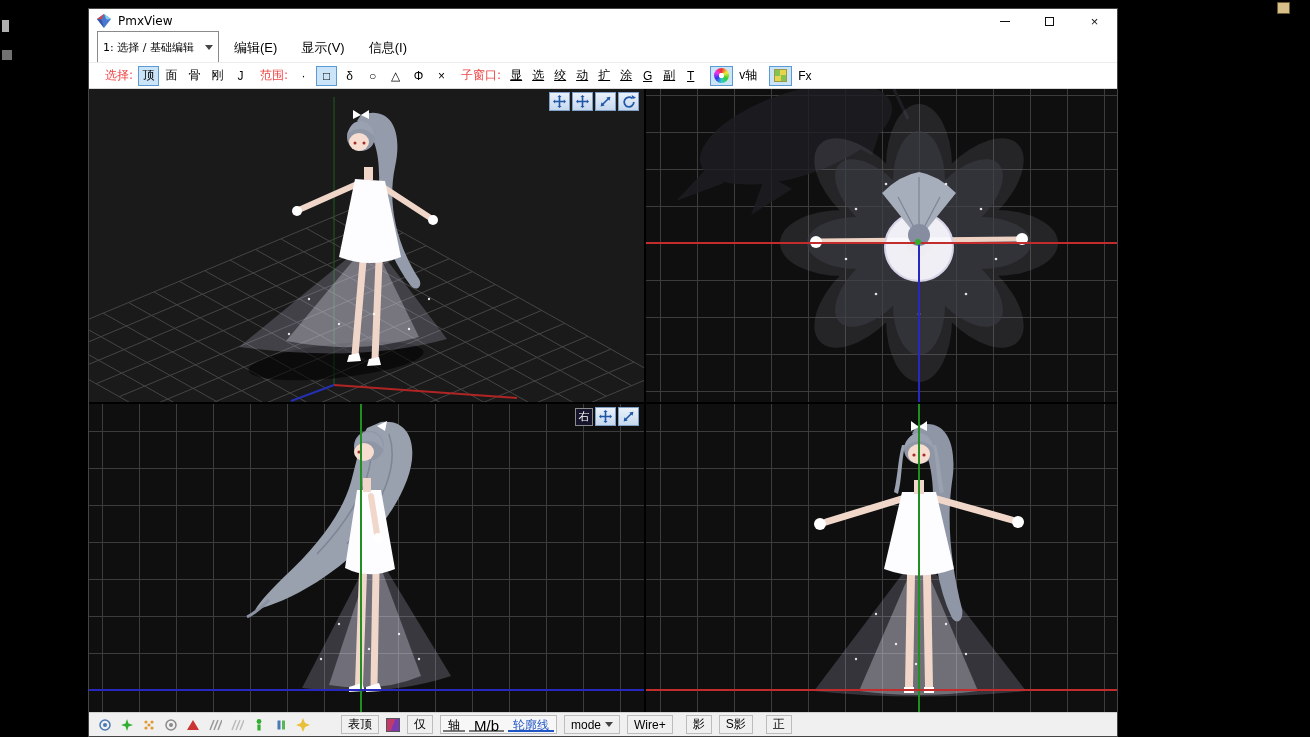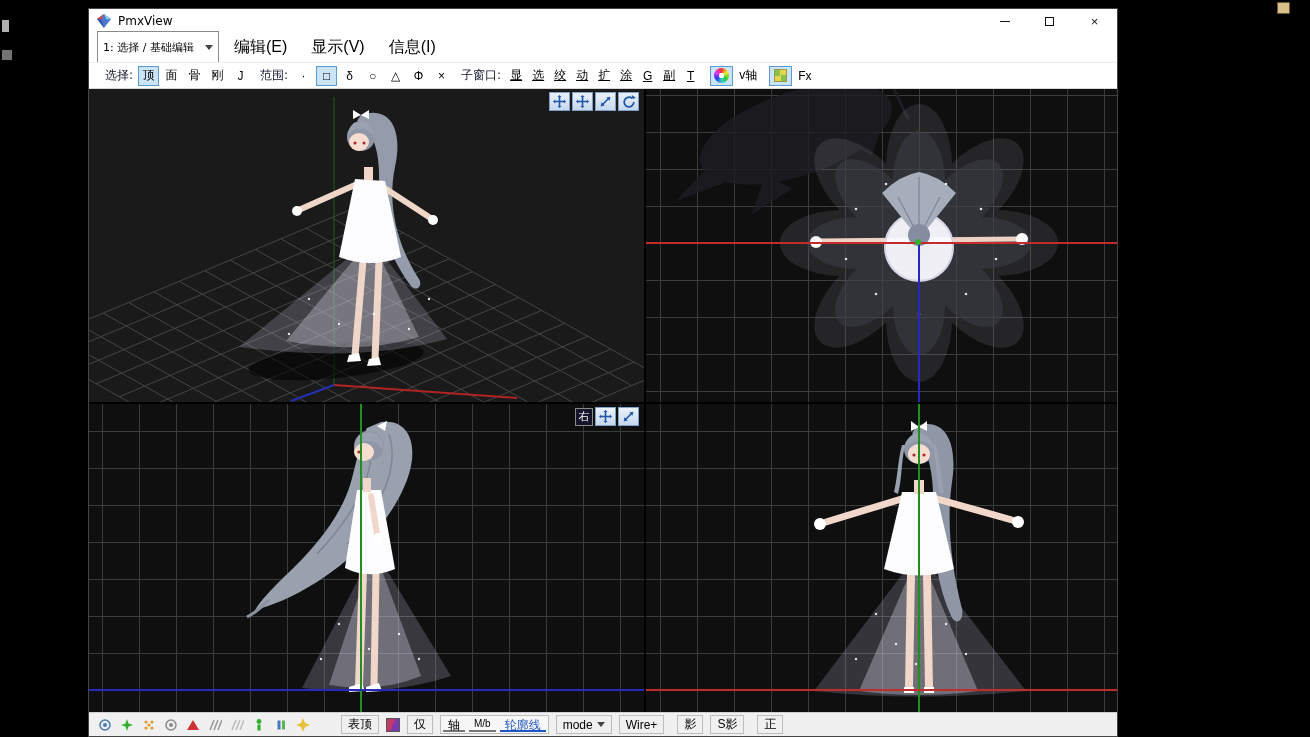--- a/index.html
+++ b/index.html
@@ -13,23 +13,23 @@
 .titlebar{height:24px;display:flex;align-items:center;padding-left:7px;background:#fff;flex:0 0 auto}
 .app-icon{width:16px;height:16px;display:block}
 .title-text{margin-left:6px;font-size:12px;color:#000}
 .caption{margin-left:auto;display:flex;height:100%}
 .cap-btn{width:45px;height:100%;display:flex;align-items:center;justify-content:center;background:#fff;border:none;font-size:13px;color:#111}
 .min-glyph{display:block;width:10px;height:1px;background:#111}
 .max-glyph{display:block;width:9px;height:9px;border:1px solid #111}
 .menubar{height:29px;display:flex;align-items:center;padding:0 8px;background:#fff;flex:0 0 auto}
 .mode-select{width:122px;height:21px;border:1px solid #8a8a8a;background:#fff;font-size:11px;display:flex;align-items:center;justify-content:space-between;padding:16px 5px;color:#000}
 .caret-down{width:0;height:0;border-left:4px solid transparent;border-right:4px solid transparent;border-top:5px solid #444}
-.menu-item{font-size:16px;color:#000;padding:5px 9px;background:none;border:none;margin-left:6px}
+.menu-item{font-size:13px;color:#000;padding:5px 9px;background:none;border:none;margin-left:6px}
 .toolbar{height:27px;display:flex;align-items:center;padding:0 9px;background:#fff;border-top:1px solid #ececec;border-bottom:1px solid #d8d8d8;flex:0 0 auto;gap:2px}
-.tb-label{font-size:12px;color:#0f172a;margin:0 3px 0 7px}
+.tb-label{font-size:12px;color:#ef4444;margin:0 3px 0 7px}
 .tb-btn{min-width:21px;height:20px;border:1px solid transparent;background:none;font-size:12px;color:#000;display:flex;align-items:center;justify-content:center;padding:0 3px}
 .tb-btn.selected{background:#cce4f7;border:1px solid #5b9bd5}
 .tb-link{text-decoration:underline;min-width:19px}
 .tb-chip{width:23px;height:20px;display:flex;align-items:center;justify-content:center;border:1px solid transparent;background:none;padding:0}
 .tb-chip.selected{background:#cce4f7;border-color:#5b9bd5}
 .color-wheel{width:15px;height:15px;border-radius:50%;background:radial-gradient(circle,#fff 0 2.5px,rgba(255,255,255,0) 3px),conic-gradient(#e33,#ee3,#3c3,#3cc,#33e,#e3e,#e33)}
 .grid-chip-icon{width:13px;height:13px;border:1px solid #9a9a4a;background:conic-gradient(#e6d44e 0 25%,#85c34e 0 50%,#e6d44e 0 75%,#85c34e 0)}
 .viewport-area{position:relative;flex:1;background:#000;overflow:hidden}
 .vp{position:absolute;overflow:hidden}
 .vp-tl{left:0;top:0;width:555px;height:313px;background:#1a1a1a}
@@ -464,21 +464,21 @@
       <button class="sb-icon">
           <svg width="14" height="14" viewBox="0 0 14 14">
             <path d="M7 0 L9 5 L14 7 L9 9 L7 14 L5 9 L0 7 L5 5 Z" fill="#e8c03a"></path>
           </svg>
         </button>
       <button class="sb-btn" style="margin-left:24px">表顶</button>
       <span class="sb-swatch"></span>
       <button class="sb-btn">仅</button>
       <div class="sb-group">
         <button>轴</button>
-        <button style="font-size:10px">M/b</button>
+        <button style="font-size:15px">M/b</button>
         <button class="active">轮廓线</button>
       </div>
       <button class="sb-btn">
           <span>mode</span>
           <span class="caret-down"></span>
         </button>
       <button class="sb-btn">Wire+</button>
       <button class="sb-btn" style="margin-left:6px">影</button>
       <button class="sb-btn">S影</button>
       <button class="sb-btn" style="margin-left:6px">正</button>

